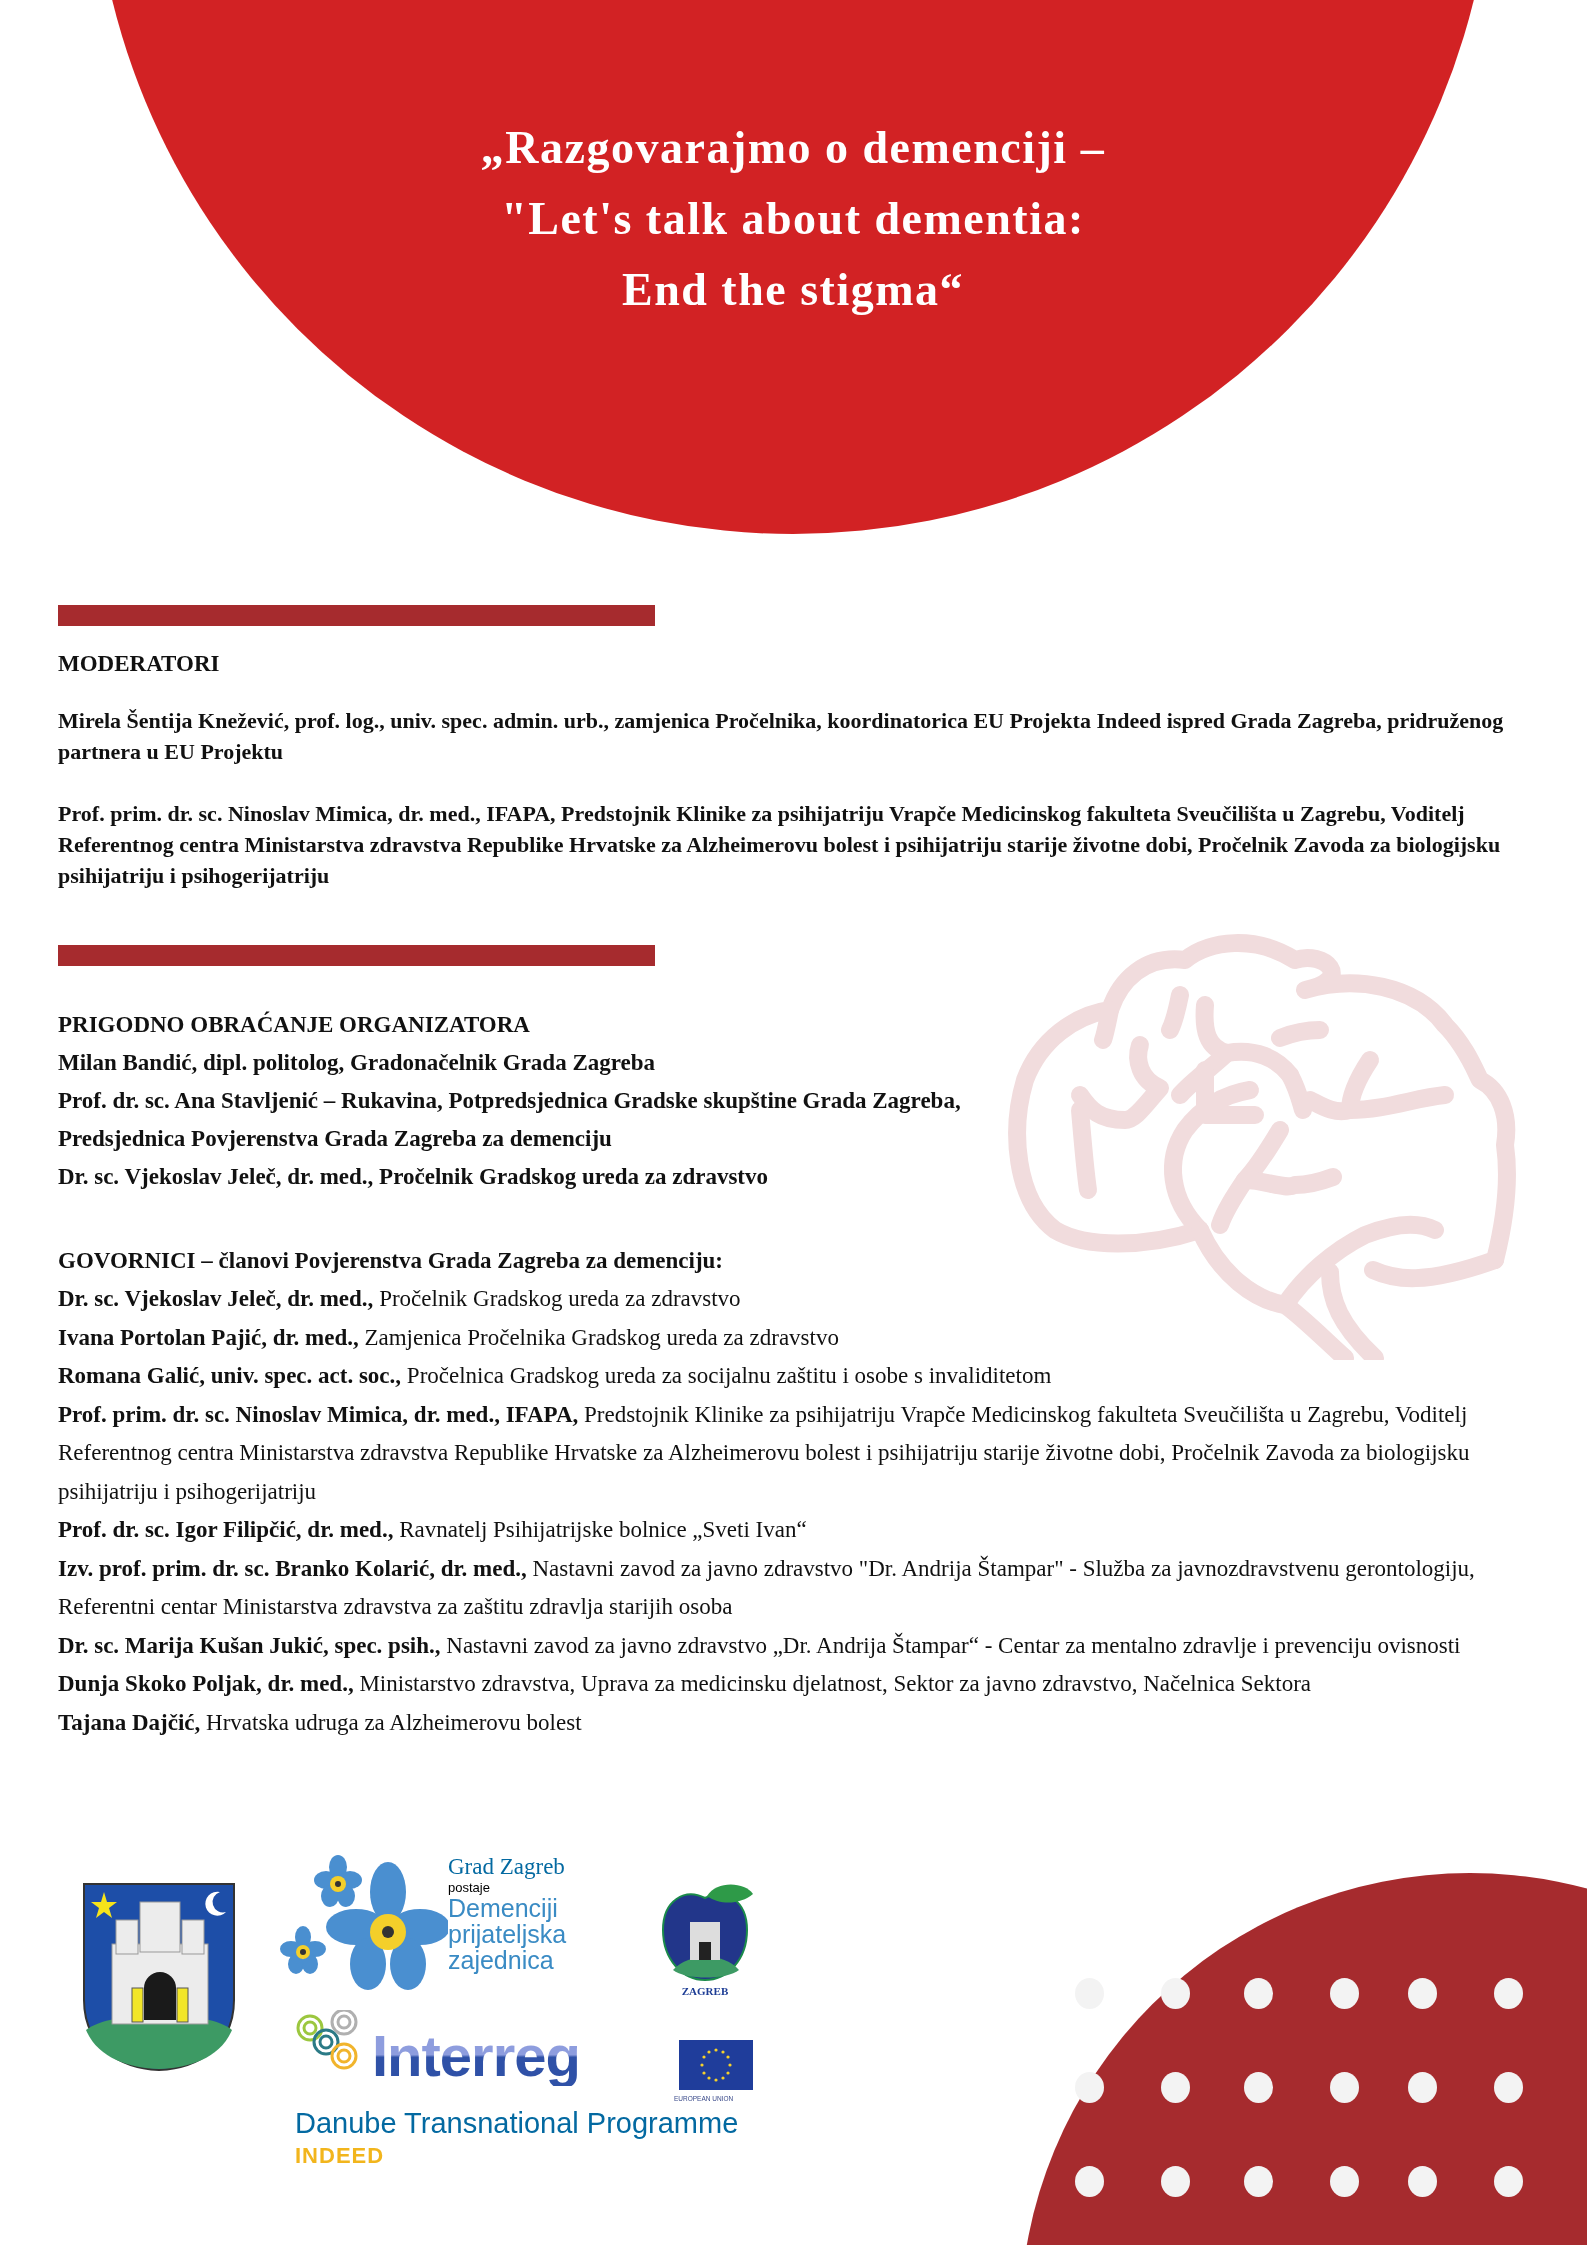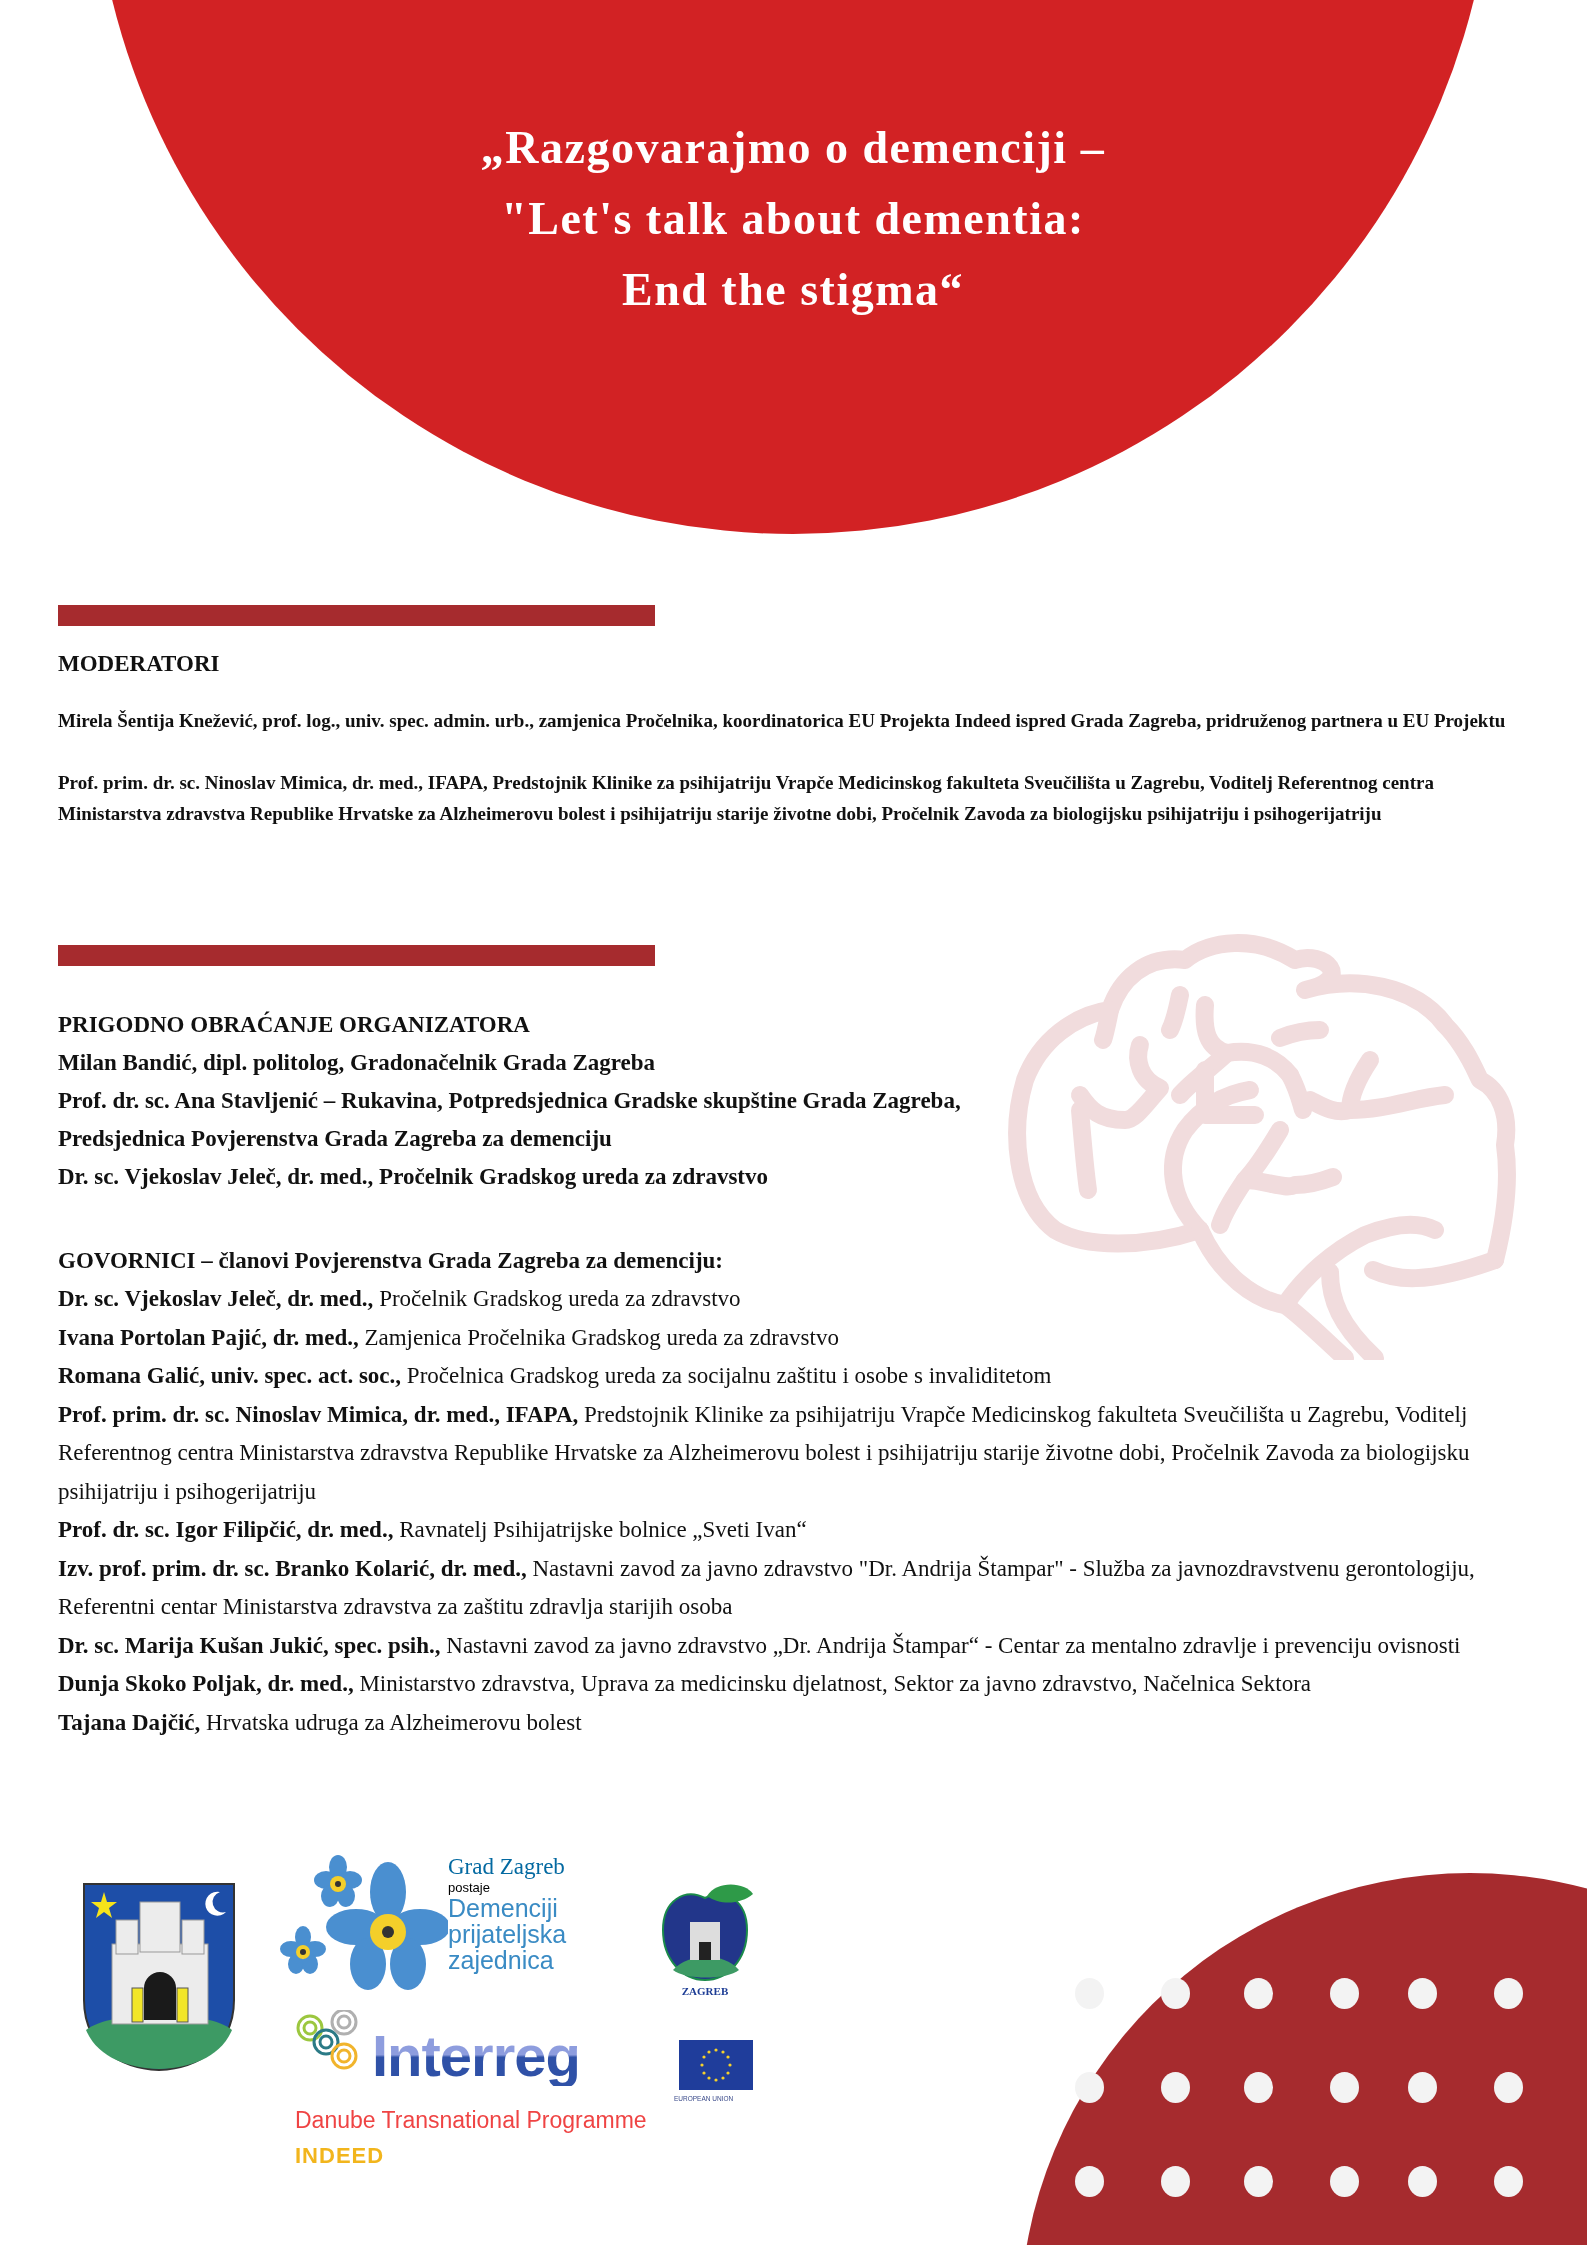--- a/index.html
+++ b/index.html
@@ -46,21 +46,21 @@
 
   .section { position: absolute; left: 58px; }
   .mod-heading {
     font-weight: bold;
     font-size: 23px;
     line-height: 28px;
     margin: 0;
   }
   .mod-para {
     font-weight: bold;
-    font-size: 19px;
+    font-size: 22px;
     line-height: 31px;
     margin: 0;
     width: 1450px;
   }
   .org-heading, .gov-heading {
     font-weight: bold;
     font-size: 23px;
     line-height: 38px;
     margin: 0;
   }
@@ -158,22 +158,22 @@
     font-family: "Liberation Sans", "DejaVu Sans", sans-serif;
     font-size: 6.5px;
     color: #3a4a8a;
     white-space: nowrap;
   }
   .dtp {
     position: absolute;
     left: 3px;
     top: 97px;
     font-family: "Liberation Sans", "DejaVu Sans", sans-serif;
-    font-size: 23px;
-    color: #ef4444;
+    font-size: 29px;
+    color: #0369a1;
     white-space: nowrap;
   }
   .indeed {
     position: absolute;
     left: 3px;
     top: 133px;
     font-family: "Liberation Sans", "DejaVu Sans", sans-serif;
     font-weight: bold;
     font-size: 22px;
     color: #f2b51c;

